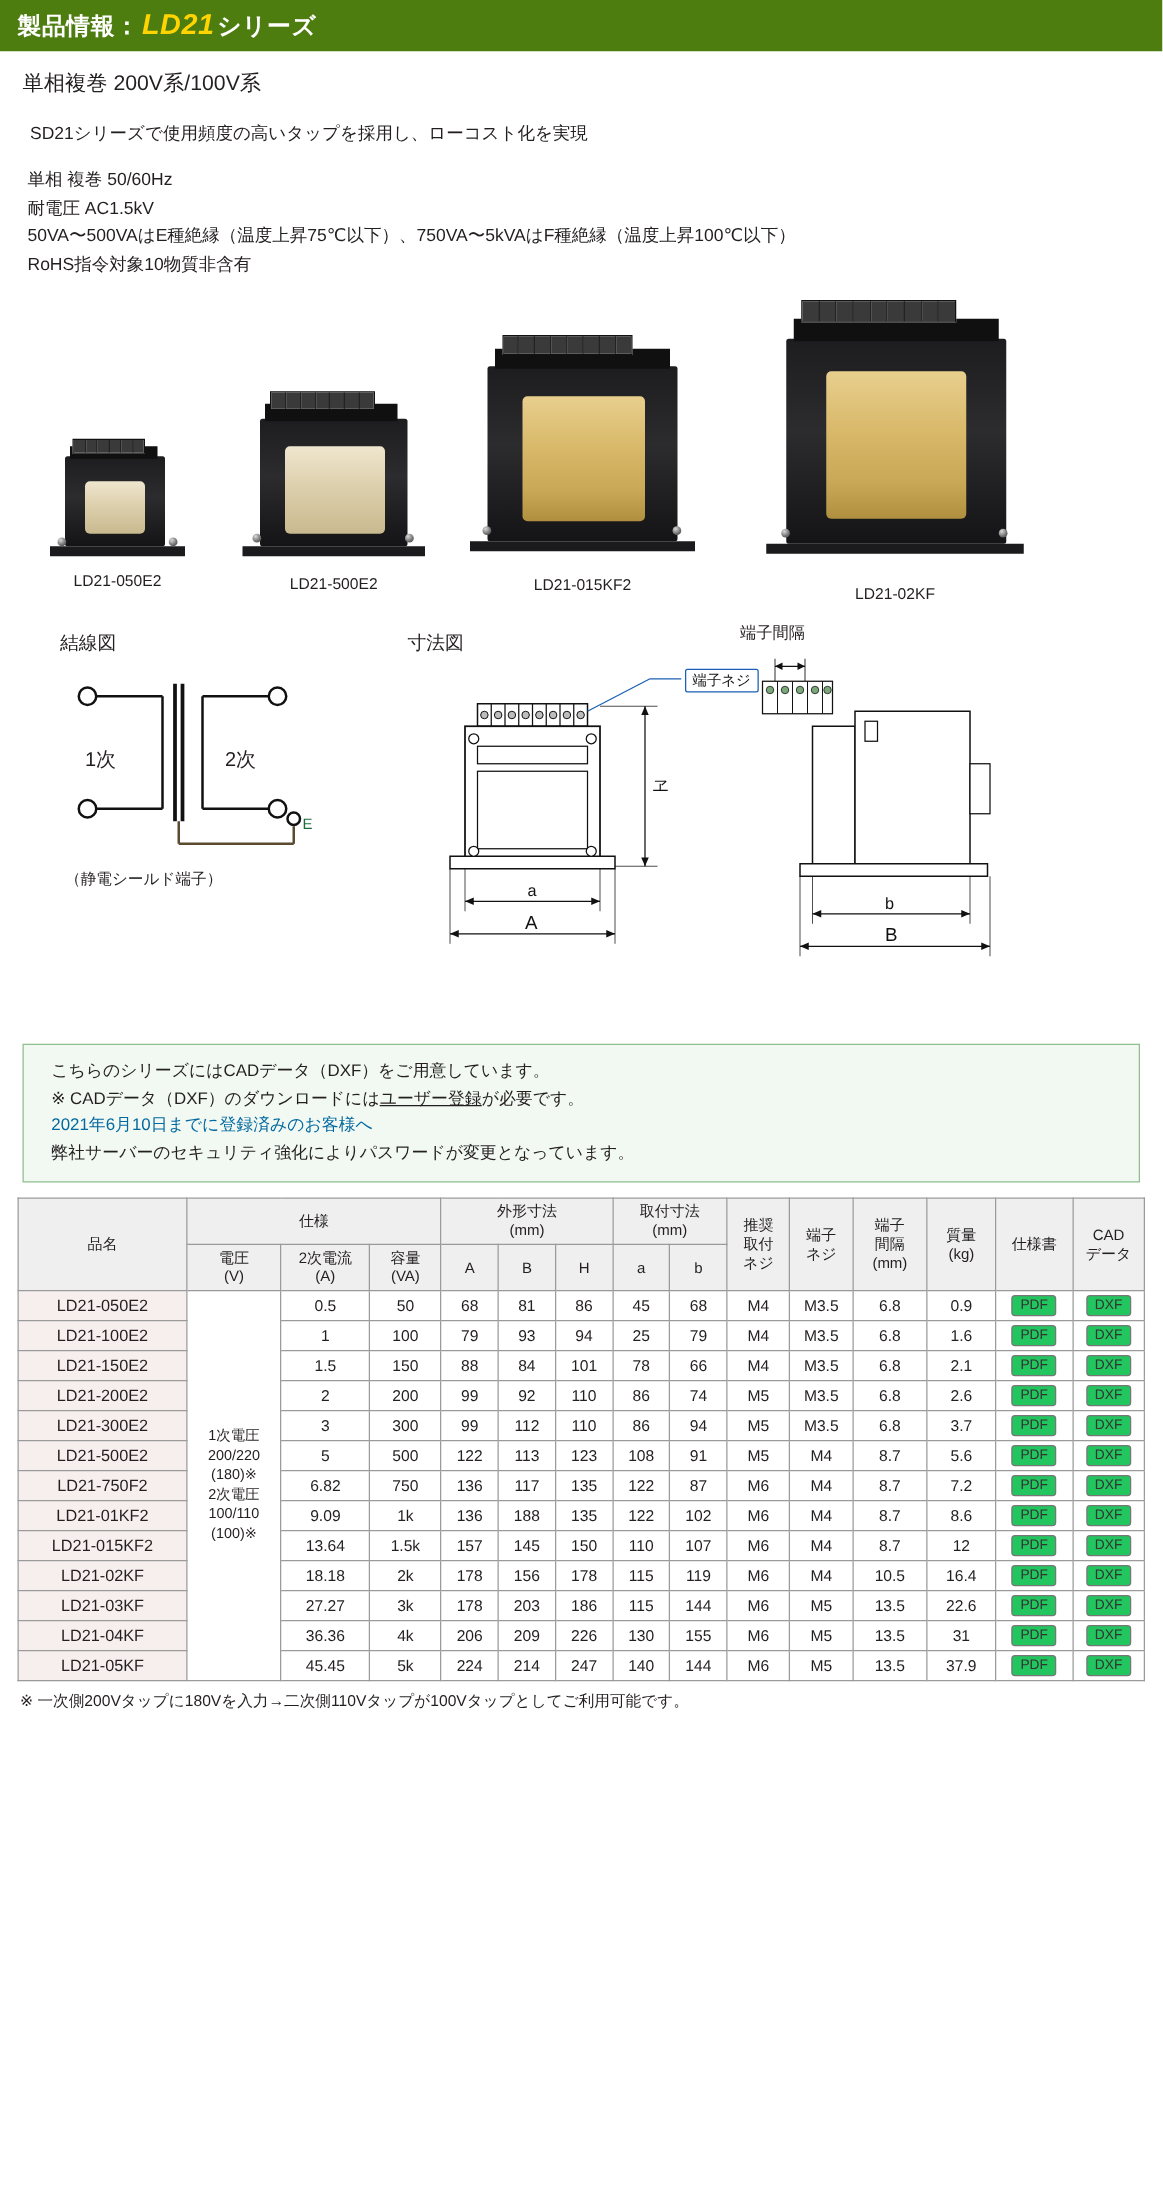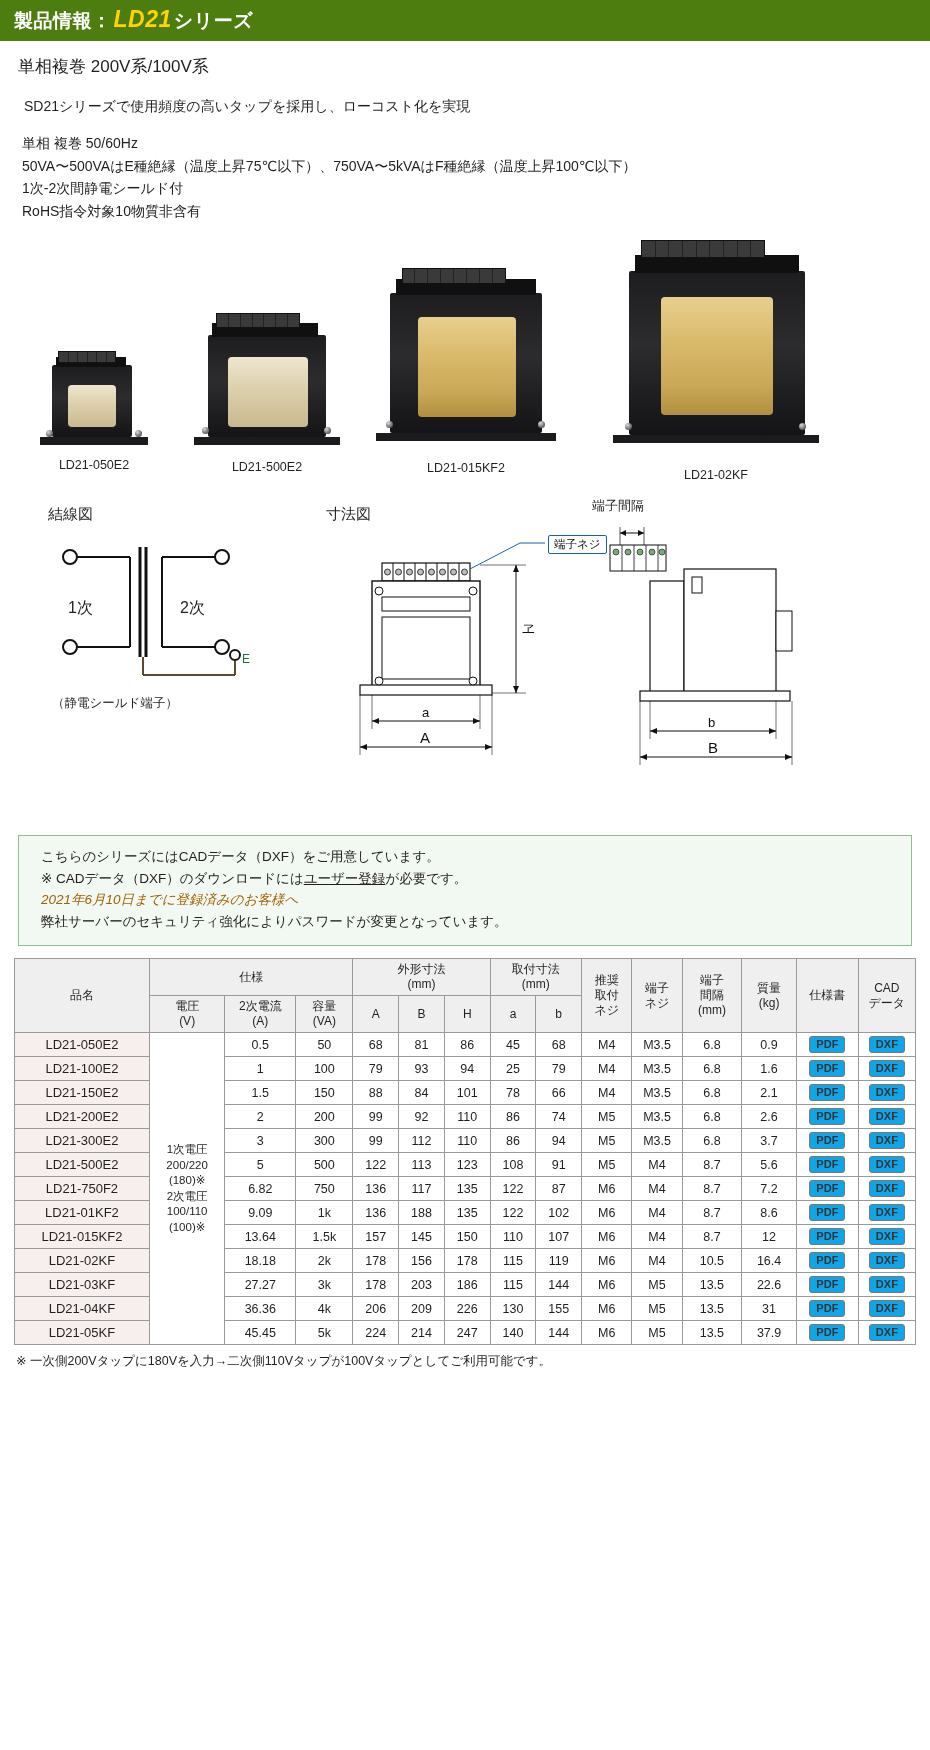--- a/index.html
+++ b/index.html
@@ -112,21 +112,21 @@
 
   
   .cadbox{
     margin:8px 18px 0 18px;
     border:1px solid #8fbf8f;
     background:#f2f9f2;
     padding:10px 14px 12px 22px;
     font-size:13.5px;
     line-height:1.62;
   }
-  .cadbox .warn{ color:#a16207;font-style:italic; }
+  .cadbox .warn{ color:#0369a1; }
   .cadbox u{ text-decoration:underline; }
 
   
   .tbl-wrap{ margin:12px 14px 0 14px; }
   table.spec{
     border-collapse:collapse;
     width:902px;
     font-size:12.5px;
   }
   table.spec th, table.spec td{
@@ -152,26 +152,25 @@
     background:#ffffff;
     font-size:11.5px;
     line-height:1.35;
     white-space:nowrap;
   }
   td.num{ font-size:12.5px; }
   .btn{
     display:inline-block;
     border:1px solid #777;
     border-radius:3px;
-    background:#0ea5e9;
+    background:#22c55e;
     padding:1px 6px 2px 6px;
     font-size:11px;
     color:#333;
     min-width:30px;
-    font-weight:bold;
   }
   .foot-note{
     font-size:12.5px;
     padding:8px 0 14px 16px;
   }
 </style>
 </head>
 <body>
 
 <div class="title-bar">
@@ -179,22 +178,22 @@
     <span class="series">LD21</span>
     <span>シリーズ</span>
 </div>
 
 <div class="subtitle">単相複巻 200V系/100V系</div>
 
 <div class="lead">SD21シリーズで使用頻度の高いタップを採用し、ローコスト化を実現</div>
 
 <div class="spec-list">
   <div>単相 複巻 50/60Hz</div>
+  <div>耐電圧 AC1.5kV</div>
   <div>50VA〜500VAはE種絶縁（温度上昇75℃以下）、750VA〜5kVAはF種絶縁（温度上昇100℃以下）</div>
-  <div>1次-2次間静電シールド付</div>
   <div>RoHS指令対象10物質非含有</div>
 </div>
 
 <div class="photos">
 
   <div class="prod" style="left:24px; top:110px; width:140px;">
     <div class="unit" style="height:105px;width:112px;margin:0 auto;">
       <div class="case" style="position:absolute;left:14px;top:18px;width:80px;height:72px;"></div>
       <div class="topbar" style="left:18px;top:10px;width:70px;height:10px;"></div>
       <div class="termblk" style="left:20px;top:4px;width:58px;height:12px;">

